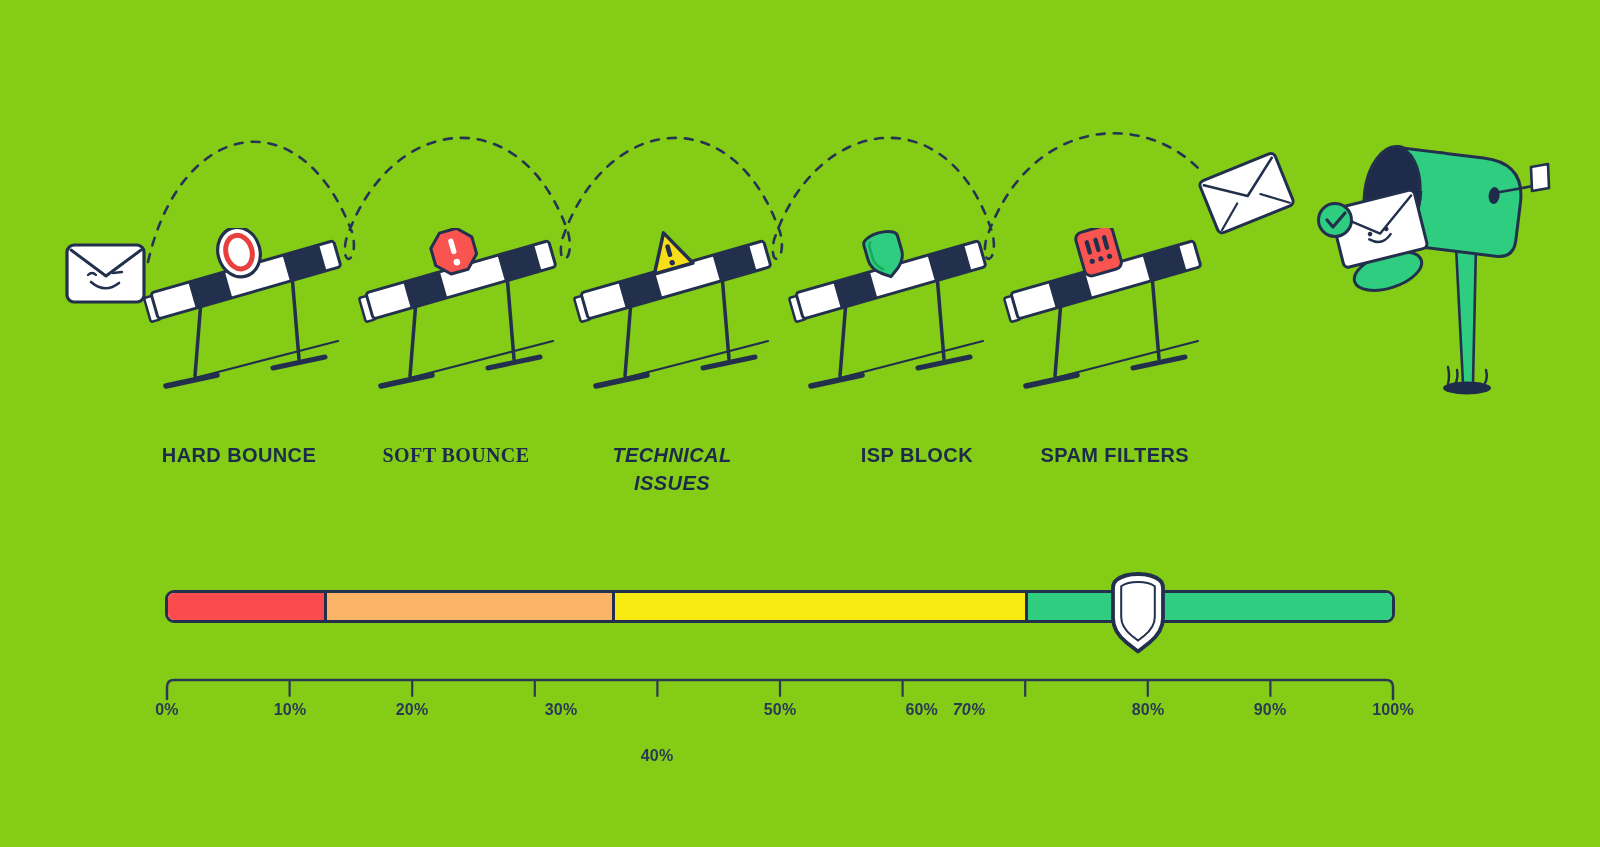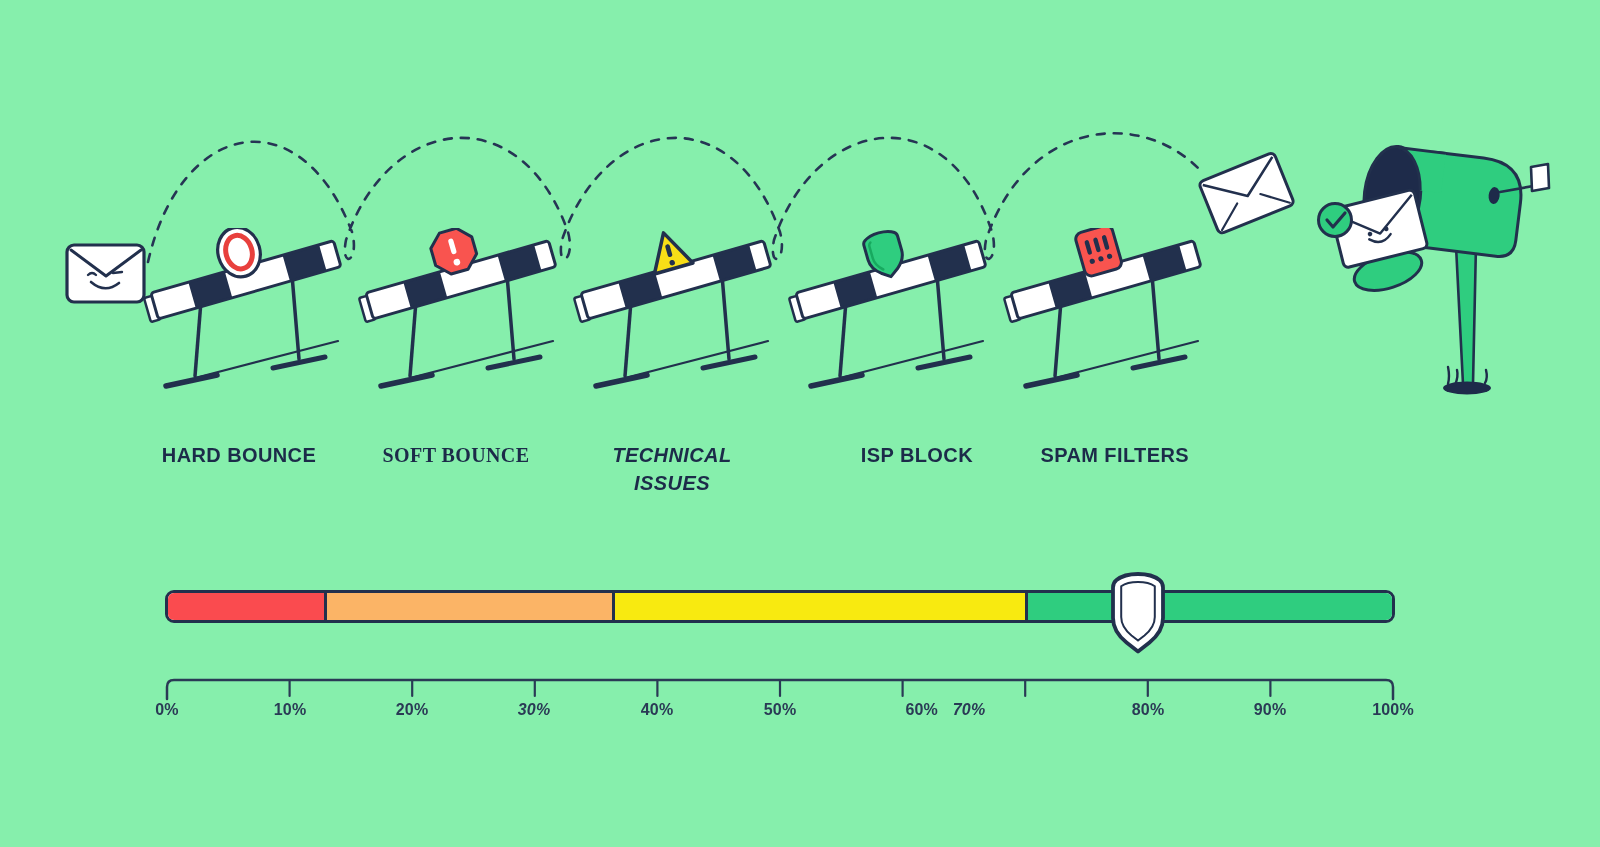--- a/index.html
+++ b/index.html
@@ -1,17 +1,17 @@
 <!DOCTYPE html>
 <html><head>
 <meta charset="utf-8">
 <style>
   html,body{margin:0;padding:0;background:#e9e7e3;}
   .stage{
-    position:relative;width:1600px;height:847px;background:#86efac;
+    position:relative;width:1600px;height:847px;background:#84cc16;
     font-family:"Liberation Sans",sans-serif;overflow:hidden;
   }
   .abs{position:absolute;}
   svg{display:block;}
   .hurdle{position:absolute;top:228px;width:210px;height:170px;}
   .hurdle-label{
     position:absolute;top:441px;width:170px;text-align:center;
     font-weight:700;font-size:20px;letter-spacing:.4px;color:#1C2B49;line-height:1.4;
   }
   #gauge-bar{
@@ -253,22 +253,22 @@
         <line x1="860.2" x2="860.2" y1="12" y2="28"></line>
         <line x1="982.8" x2="982.8" y1="12" y2="28"></line>
         <line x1="1105.4" x2="1105.4" y1="12" y2="28"></line>
       </g>
   </svg>
 
   <div id="tick-labels">
       <div class="tick-label" style="left: 132px;">0%</div>
       <div class="tick-label" style="left: 255px;">10%</div>
       <div class="tick-label" style="left: 377px;">20%</div>
-      <div class="tick-label" style="left: 499px; font-style: italic;">30%</div>
-      <div class="tick-label" style="left: 622px;">40%</div>
+      <div class="tick-label" style="left: 526px;">30%</div>
+      <div class="tick-label" style="left: 622px; margin-top: 46px;">40%</div>
       <div class="tick-label" style="left: 745px;">50%</div>
       <div class="tick-label" style="left: 868px; text-align: right;">60%</div>
       <div class="tick-label" style="left: 934px; font-style: italic;">70%</div>
       <div class="tick-label" style="left: 1113px;">80%</div>
       <div class="tick-label" style="left: 1235px;">90%</div>
       <div class="tick-label" style="left: 1358px;">100%</div>
     </div>
 
 </div>
 

